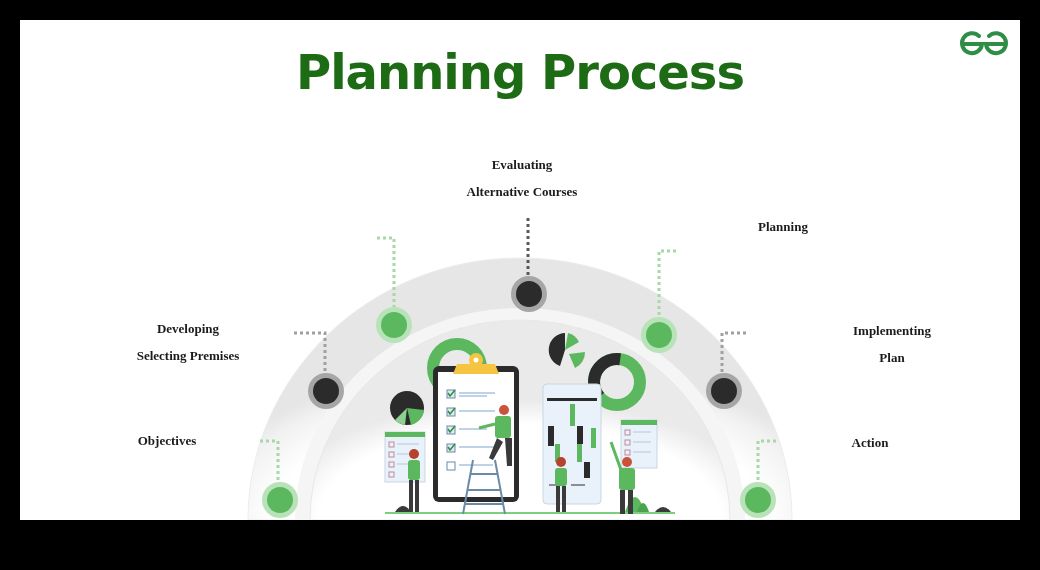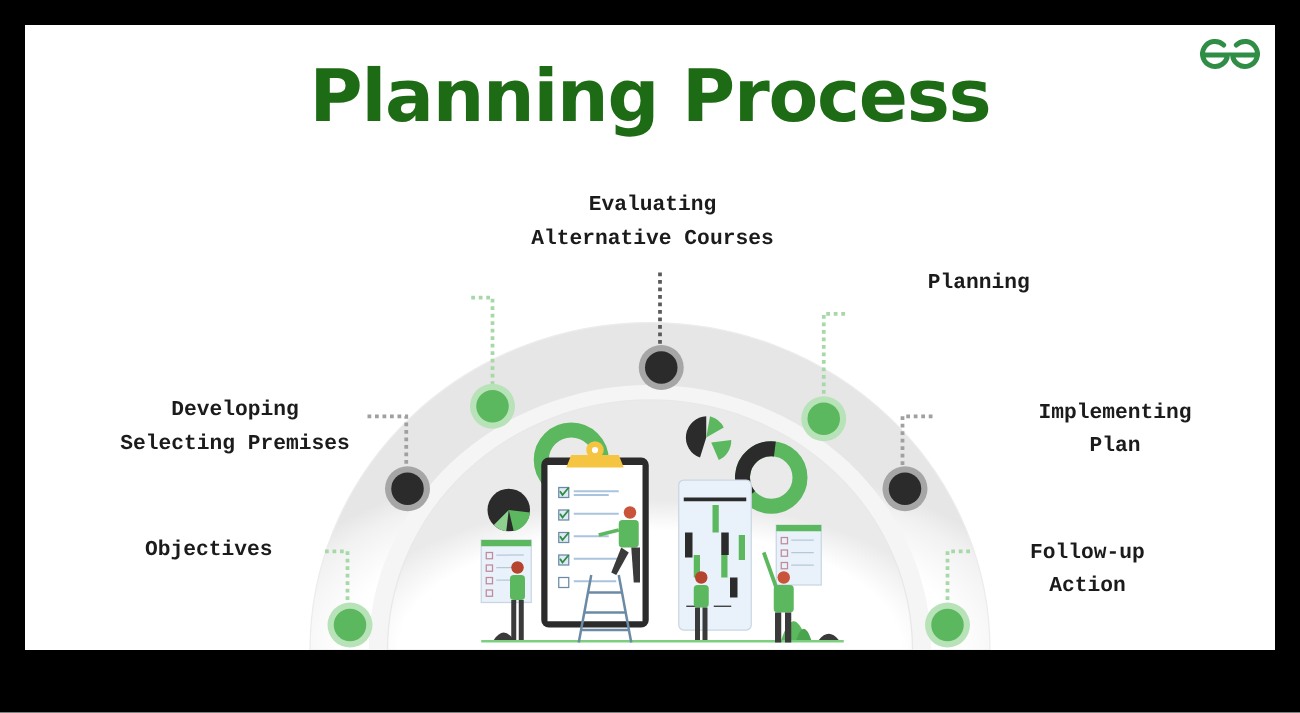--- a/index.html
+++ b/index.html
@@ -1,20 +1,20 @@
 <!DOCTYPE html>
 <html><head>
 <meta charset="utf-8">
 <style>
   html, body { margin:0; padding:0; }
   body { width:1040px; height:570px; background:#000; position:relative; overflow:hidden; font-family:"DejaVu Sans", sans-serif; }
   .canvas { position:absolute; left:20px; top:20px; width:1000px; height:500px; background:#fff; overflow:hidden; }
-  .title { position:absolute; left:0; width:1000px; top:28px; text-align:center; font-family:"DejaVu Sans", sans-serif; font-weight:bold; font-size:58px; letter-spacing:-1px; color:#1e6b16; line-height:1; }
+  .title { position:absolute; left:0; width:1000px; top:28px; text-align:center; font-family:"DejaVu Sans", sans-serif; font-weight:bold; font-size:48px; letter-spacing:-1px; color:#1e6b16; line-height:1; }
   .logo { position:absolute; left:938px; top:8px; width:52px; height:32px; }
-  .step { position:absolute; font-family:Liberation Mono, monospace; font-weight:bold; font-size:17px; color:#1b1b1b; line-height:27px; text-align:center; white-space:nowrap; }
+  .step { position:absolute; font-family:Liberation Serif, serif; font-weight:bold; font-size:13px; color:#1b1b1b; line-height:27px; text-align:center; white-space:nowrap; }
   .step.right-al { text-align:right; }
   .dome { position:absolute; }
   .dot { position:absolute; border-radius:50%; }
   .dot.green { width:26px; height:26px; background:#5cb85f; box-shadow:0 0 0 5px #b8e3b9; }
   .dot.dark { width:26px; height:26px; background:#2b2b2b; box-shadow:0 0 0 5px #a6a6a6; }
   .conn { position:absolute; }
   .illus { position:absolute; left:355px; top:300px; width:310px; height:200px; }
 </style>
 </head>
 <body>
@@ -86,21 +86,20 @@
     <div>Alternative Courses</div>
   </div>
   <div class="step" style="left:688px;top:193px;width:150px;">
     <div>Planning</div>
   </div>
   <div class="step" style="left:780px;top:297px;width:184px;">
     <div>Implementing</div>
     <div>Plan</div>
   </div>
   <div class="step" style="left:782px;top:409px;width:136px;">
-    <div>Follow-up</div>
     <div>Action</div>
   </div>
 
   <svg class="illus" viewBox="0 0 310 200">
 
     <g>
       <path d="M 20 192 q 8 -12 16 0 z" fill="#3a3a3a"></path>
       <path d="M 250 192 q 10 -30 20 0 z" fill="#5cb85f"></path>
       <path d="M 262 192 q 6 -18 12 0 z" fill="#4aa34d"></path>
       <path d="M 280 192 q 8 -10 16 0 z" fill="#3a3a3a"></path>

